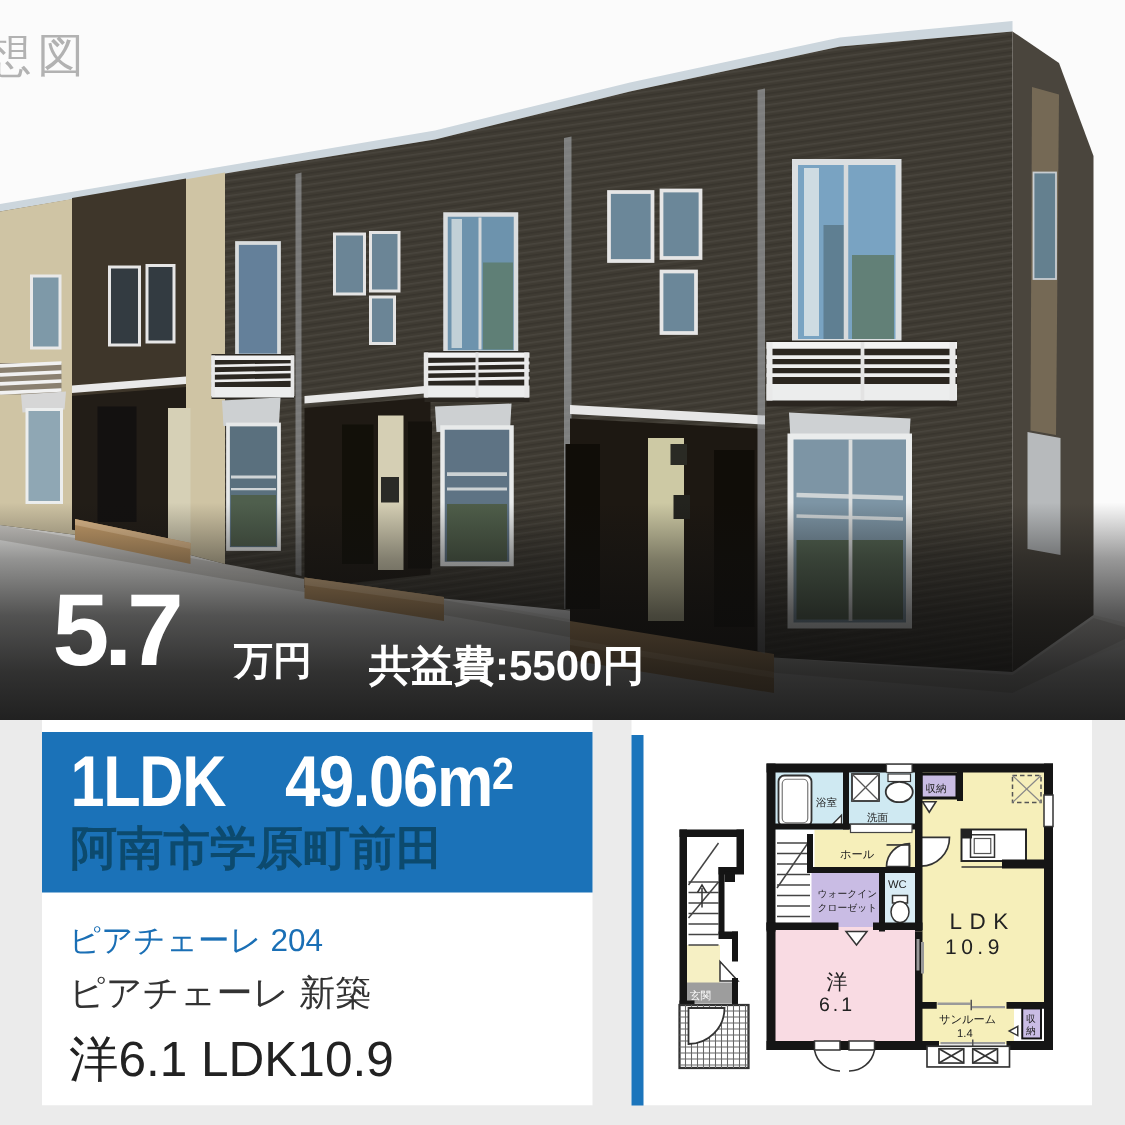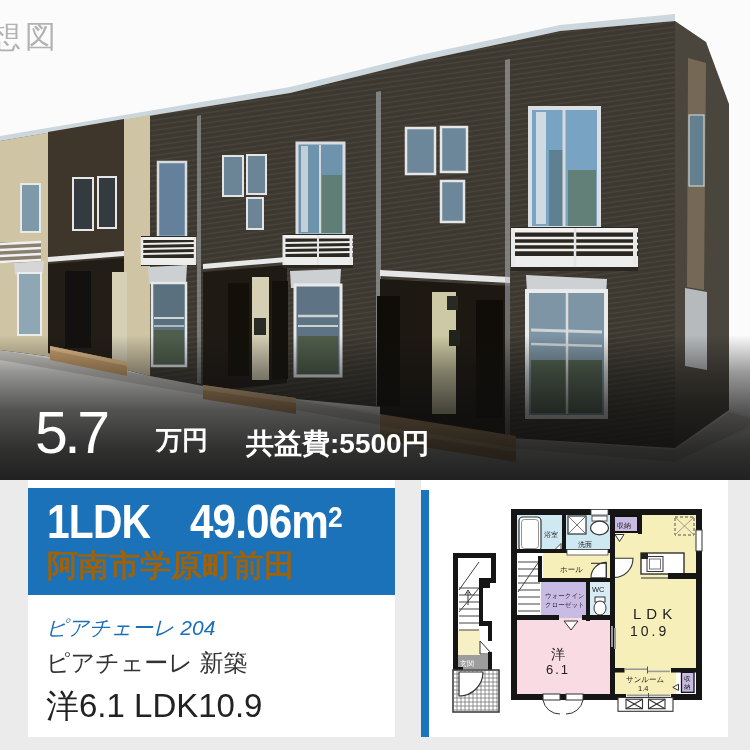--- a/index.html
+++ b/index.html
@@ -204,40 +204,40 @@
     <line x1="531" y1="330" x2="602" y2="332" stroke="#ced4d6" stroke-width="3"></line>
     <line x1="531" y1="344" x2="602" y2="346" stroke="#ced4d6" stroke-width="2.5"></line>
     <line x1="567" y1="293" x2="567" y2="414" stroke="#dadddd" stroke-width="2.5"></line>
   </g>
 </svg>
 
 <div class="abs" style="left:0;top:335px;width:750px;height:145px;background:linear-gradient(to bottom, rgba(0,0,0,0) 0%, rgba(16,16,16,0.42) 26%, rgba(14,14,14,0.7) 52%, rgba(12,12,12,0.84) 78%, rgba(10,10,10,0.9) 100%);"></div>
 
 <div class="abs" style="left:-10px;top:16px;font-size:31px;color:#b2b2b2;letter-spacing:4px;">想図</div>
 
-<div class="abs" style="left:35px;top:404px;font-size:59px;line-height:1;font-weight:normal;color:#fff;letter-spacing:-3.5px;">5.7</div>
+<div class="abs" style="left:35px;top:386px;font-size:68px;line-height:1;font-weight:bold;color:#fff;letter-spacing:-3.5px;">5.7</div>
 
 <div class="abs" style="left:156px;top:427px;font-size:26px;font-weight:bold;color:#fff;line-height:1;">万円</div>
 
 <div class="abs" style="left:246px;top:430px;font-size:28px;font-weight:bold;color:#fff;line-height:1;">共益費:5500円</div>
 </div>
 
 <div class="abs" style="left:0;top:480px;width:750px;height:290px;background:#ebebeb;">
 
   <div class="abs" style="left:28px;top:0;width:367px;height:257px;background:#ffffff;"></div>
 
   <div class="abs" style="left:28px;top:8px;width:367px;height:107px;background:#1b72b8;"></div>
 
   <div class="abs" style="left:47px;top:18px;font-size:48px;font-weight:bold;color:#fff;line-height:1;letter-spacing:-1px;transform:scaleX(0.85);transform-origin:0 0;">1LDK</div>
 
   <div class="abs" style="left:190px;top:18px;font-size:48px;font-weight:bold;color:#fff;line-height:1;letter-spacing:-1px;transform:scaleX(0.88);transform-origin:0 0;">49.06m<span style="font-size:30px;vertical-align:11px;letter-spacing:0;">2</span></div>
 
-  <div class="abs" style="left:47px;top:70px;font-size:31px;font-weight:bold;color:#a16207;line-height:1;">阿南市学原町前田</div>
-
-  <div class="abs" style="left:46px;top:137px;font-size:21px;color:#1a6fb5;line-height:1;font-style:italic;">ピアチェーレ 204</div>
+  <div class="abs" style="left:47px;top:70px;font-size:31px;font-weight:bold;color:#0c4a6e;line-height:1;">阿南市学原町前田</div>
+
+  <div class="abs" style="left:46px;top:137px;font-size:21px;color:#1a6fb5;line-height:1;">ピアチェーレ 204</div>
 
   <div class="abs" style="left:46px;top:171px;font-size:24px;color:#333;line-height:1;">ピアチェーレ  新築</div>
 
   <div class="abs" style="left:46px;top:209px;font-size:33px;color:#222;line-height:1;">洋6.1 LDK10.9</div>
 
   <div class="abs" style="left:421px;top:0;width:307px;height:257px;background:#ffffff;"></div>
 
   <div class="abs" style="left:421px;top:10px;width:8px;height:248px;background:#1b75bc;"></div>
 
   <svg class="abs" style="left:429px;top:0px;" width="299" height="258" viewBox="429 480 299 258">

